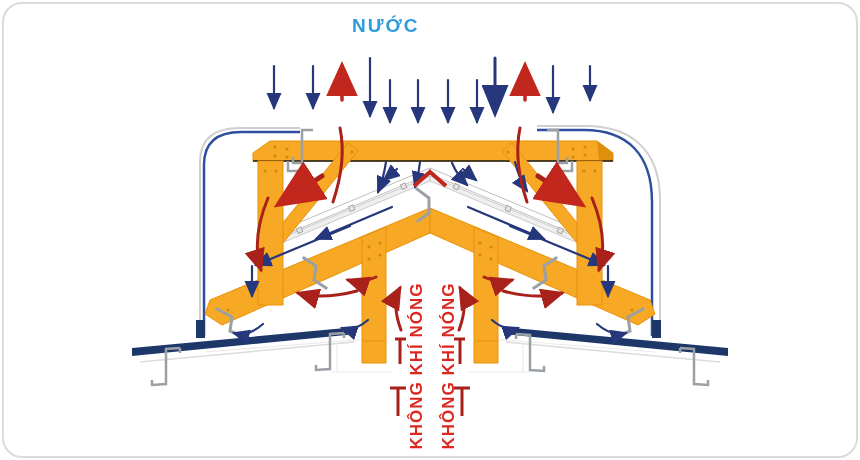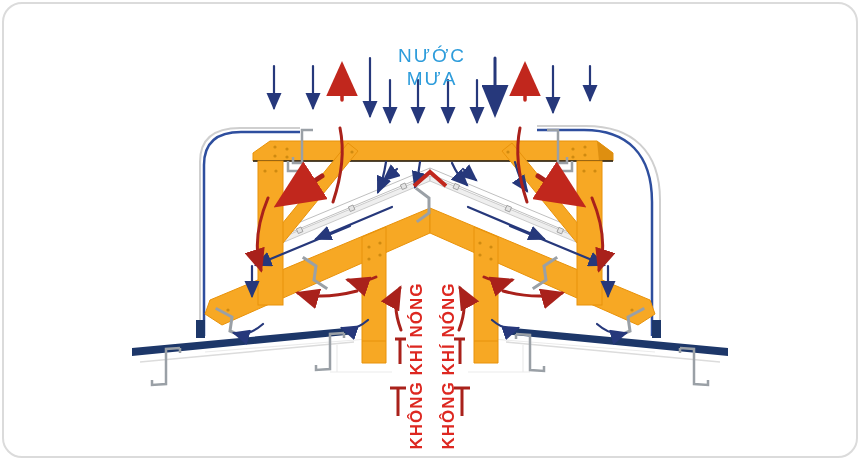--- a/index.html
+++ b/index.html
@@ -1,21 +1,21 @@
 <!DOCTYPE html>
 <html style="--card-border: #dbdbdb; --title-blue: #2d9cdb; --steel-yellow: #f7a824; --steel-yellow-edge: #e8920a; --steel-yellow-dark: #de8f10; --rain-navy: #26387b; --hot-red: #a9211b; --hot-red-bright: #c1271d; --hot-label-red: #dd2720; --roof-navy: #1d3769; --flashing-blue: #2e4e9e; --bracket-gray: #9aa0a6; --panel-gray: #bfbfbf;"><head>
 <meta charset="utf-8">
 <style>
   html,body{margin:0;padding:0;background:#fff;font-family:"Liberation Sans",sans-serif;}
   .canvas{position:relative;width:860px;height:460px;overflow:hidden;}
   .card{position:absolute;left:2px;top:2px;right:2px;bottom:2px;background:#fff;
         border:2px solid var(--card-border,#dbdbdb);border-radius:20px;}
   svg{position:absolute;left:0;top:0;}
-  .title{position:absolute;left:352px;top:44px;width:160px;text-align:center;
-         color:var(--title-blue,#2d9cdb);font-size:19px;font-weight:normal;
+  .title{position:absolute;left:352px;top:14px;width:160px;text-align:left;
+         color:var(--title-blue,#2d9cdb);font-size:19px;font-weight:bold;
          letter-spacing:2px;line-height:23px;}
   .hot-label{position:absolute;width:170px;height:20px;line-height:20px;text-align:center;
          color:var(--hot-label-red,#dd2720);font-size:17px;font-weight:bold;letter-spacing:1px;
          transform:rotate(-90deg);white-space:nowrap;}
   .hot-label.left{left:332px;top:356px;}
   .hot-label.right{left:364px;top:356px;}
 
   
   .steel{fill:var(--steel-yellow,#f7a824);stroke:var(--steel-yellow-edge,#e8920a);stroke-width:1;}
   .steel-dark{fill:var(--steel-yellow-dark,#de8f10);stroke:none;}
@@ -228,17 +228,16 @@
         <path class="hot-dash" d="M454,339 H465 M460,339 V364"></path>
         <path class="hot-dash" d="M454,388 H470 M462,388 V416"></path>
       </g>
     </g>
 
     <path class="apex-red" d="M414,186 L430,172 L446,186"></path>
   </svg>
 
   <div class="title">
     <div>NƯỚC</div>
-    <div>MƯA</div>
   </div>
   <div class="hot-label left">KHÔNG KHÍ NÓNG</div>
   <div class="hot-label right">KHÔNG KHÍ NÓNG</div>
 </div>
 
 </body></html>

